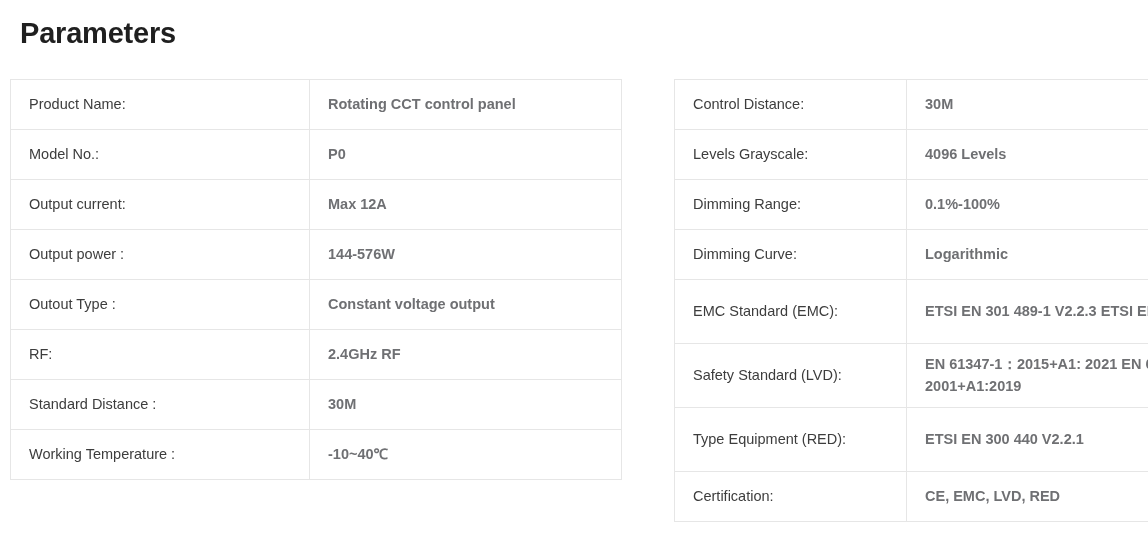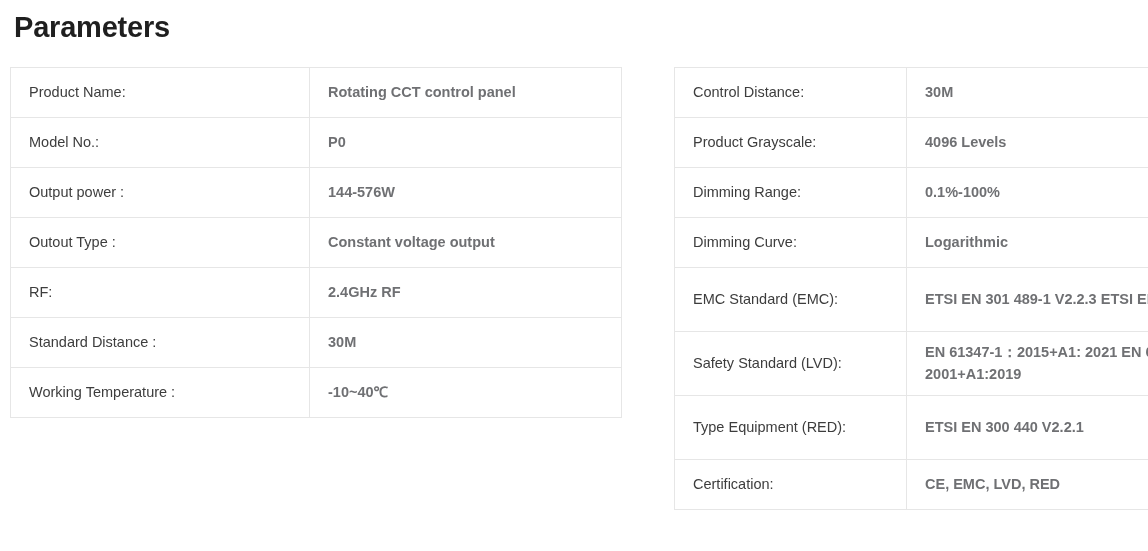--- a/index.html
+++ b/index.html
@@ -18,21 +18,21 @@
     position: relative;
     width: 1148px;
     height: 551px;
     box-sizing: border-box;
   }
   .page-title {
     font-size: 29px;
     font-weight: bold;
     color: #1f1f1f;
     letter-spacing: -0.2px;
-    margin: 4px;
+    margin: 10px;
     padding: 4px 0 0 10px;
     line-height: 38px;
   }
   .tables {
     display: flex;
     align-items: flex-start;
     padding: 17px 0 0 10px;
     gap: 52px;
   }
   table.spec {
@@ -79,20 +79,24 @@
       <tbody>
         <tr>
           <td class="k">Product Name:</td>
           <td class="v">Rotating CCT control panel</td>
         </tr>
         <tr>
           <td class="k">Model No.:</td>
           <td class="v">P0</td>
         </tr>
         <tr>
+          <td class="k">Output current:</td>
+          <td class="v">Max 12A</td>
+        </tr>
+        <tr>
           <td class="k">Output power :</td>
           <td class="v">144-576W</td>
         </tr>
         <tr>
           <td class="k">Outout Type :</td>
           <td class="v">Constant voltage output</td>
         </tr>
         <tr>
           <td class="k">RF:</td>
           <td class="v">2.4GHz RF</td>
@@ -108,21 +112,21 @@
       </tbody>
     </table>
 
     <table class="spec right">
       <tbody>
         <tr>
           <td class="k">Control Distance:</td>
           <td class="v">30M</td>
         </tr>
         <tr>
-          <td class="k">Product Grayscale:</td>
+          <td class="k">Levels Grayscale:</td>
           <td class="v">4096 Levels</td>
         </tr>
         <tr>
           <td class="k">Dimming Range:</td>
           <td class="v">0.1%-100%</td>
         </tr>
         <tr>
           <td class="k">Dimming Curve:</td>
           <td class="v">Logarithmic</td>
         </tr>

